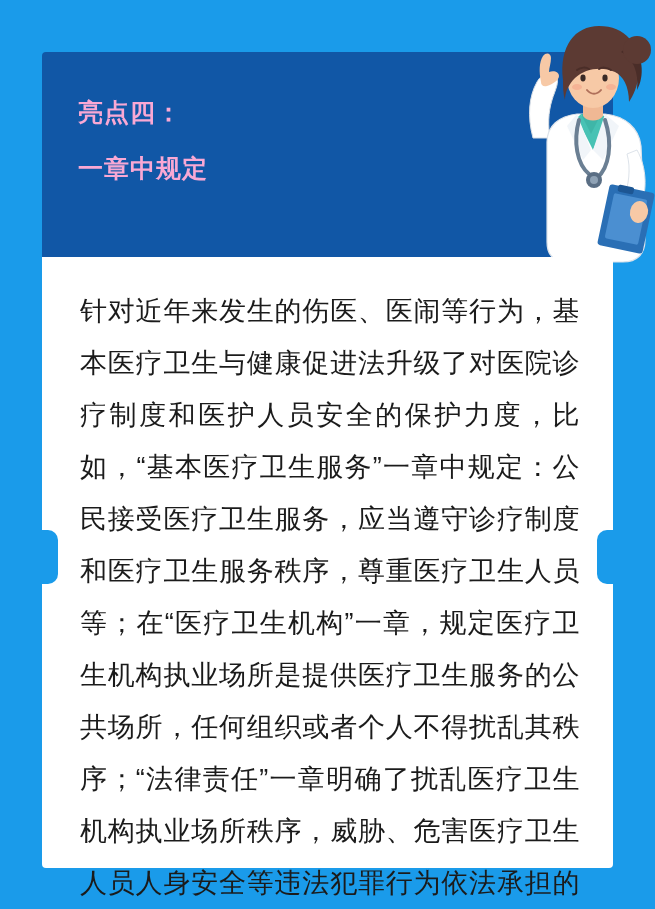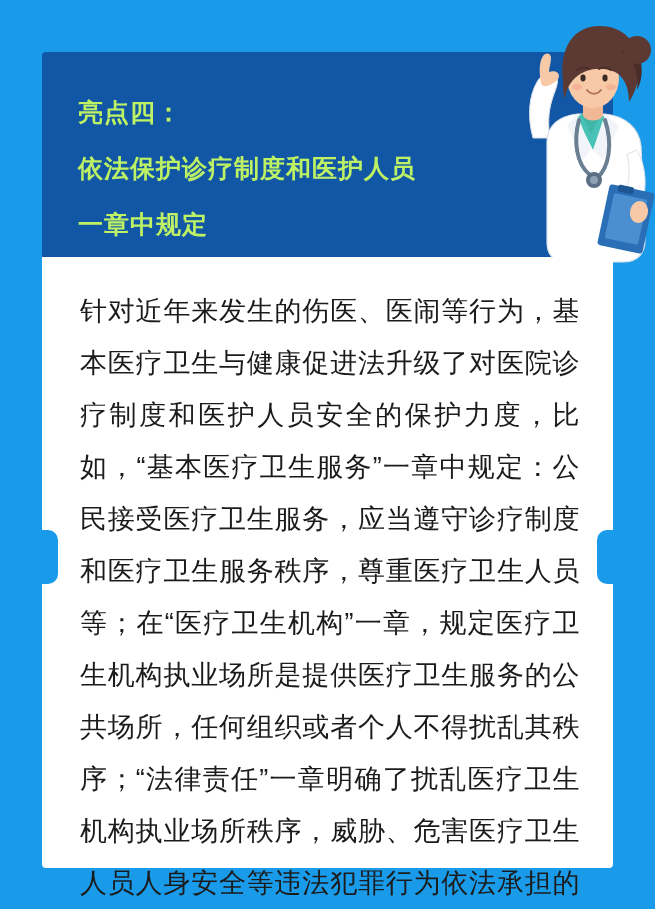--- a/index.html
+++ b/index.html
@@ -33,21 +33,21 @@
     background: #1157a6;
     border-radius: 4px 4px 0 0;
     box-sizing: border-box;
   }
 
   .header-text {
     position: absolute;
     left: 36px;
     top: 32px;
     width: 400px;
-    color: #bef264;
+    color: #f9a8d4;
     font-weight: bold;
     font-size: 25px;
     line-height: 56px;
     letter-spacing: 1px;
   }
   .header-text div {
     white-space: nowrap;
   }
 
   
@@ -103,21 +103,20 @@
   }
 </style>
 </head>
 <body>
 
 <div class="poster">
 
   <div class="header-card">
     <div class="header-text">
       <div>亮点四：</div>
-      <div>依法保护诊疗制度和医护人员</div>
       <div>一章中规定</div>
     </div>
   </div>
 
   <div class="doctor">
     <svg viewBox="0 0 200 270" width="200" height="270" xmlns="http://www.w3.org/2000/svg">
 
       <path d="M78 128 C72 106 74 86 82 72 C87 63 96 60 101 66 C105 72 100 80 97 90 C93 103 93 116 95 128 Z" fill="#ffffff" stroke="#d9dfe6" stroke-width="1"></path>
 
       <path d="M86 72 C84 62 84 52 88 46 C91 42 96 43 96 48 C96 53 94 58 94 62 C99 60 104 62 104 66 C104 70 98 74 92 76 C88 77 86 75 86 72 Z" fill="#f7c9a6"></path>

